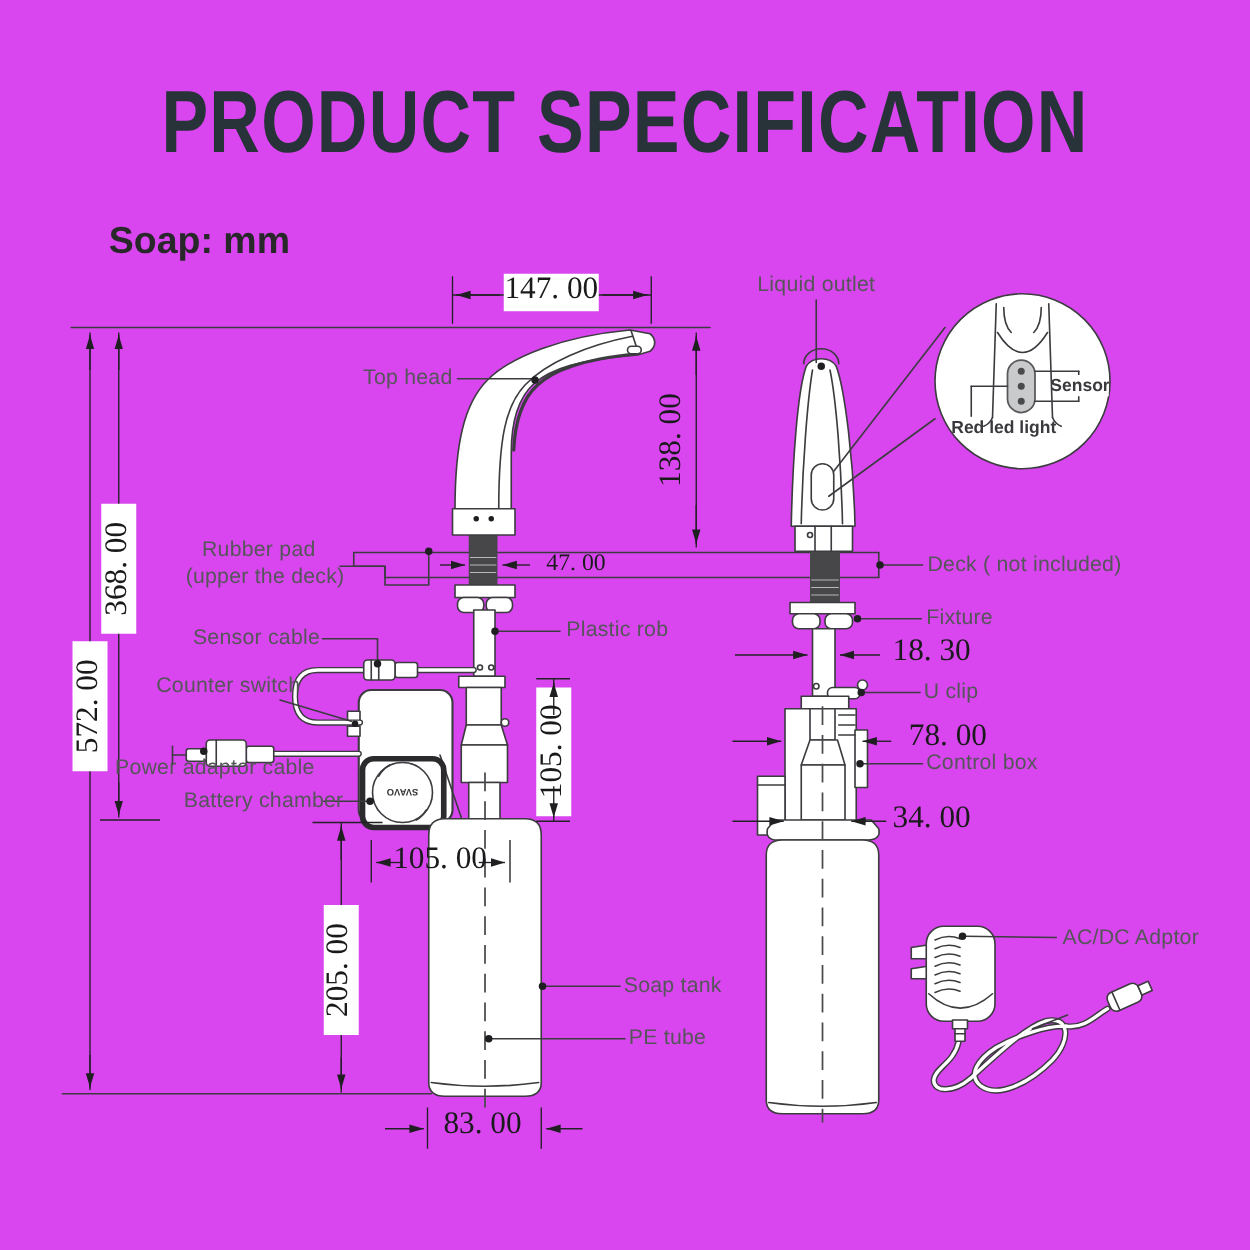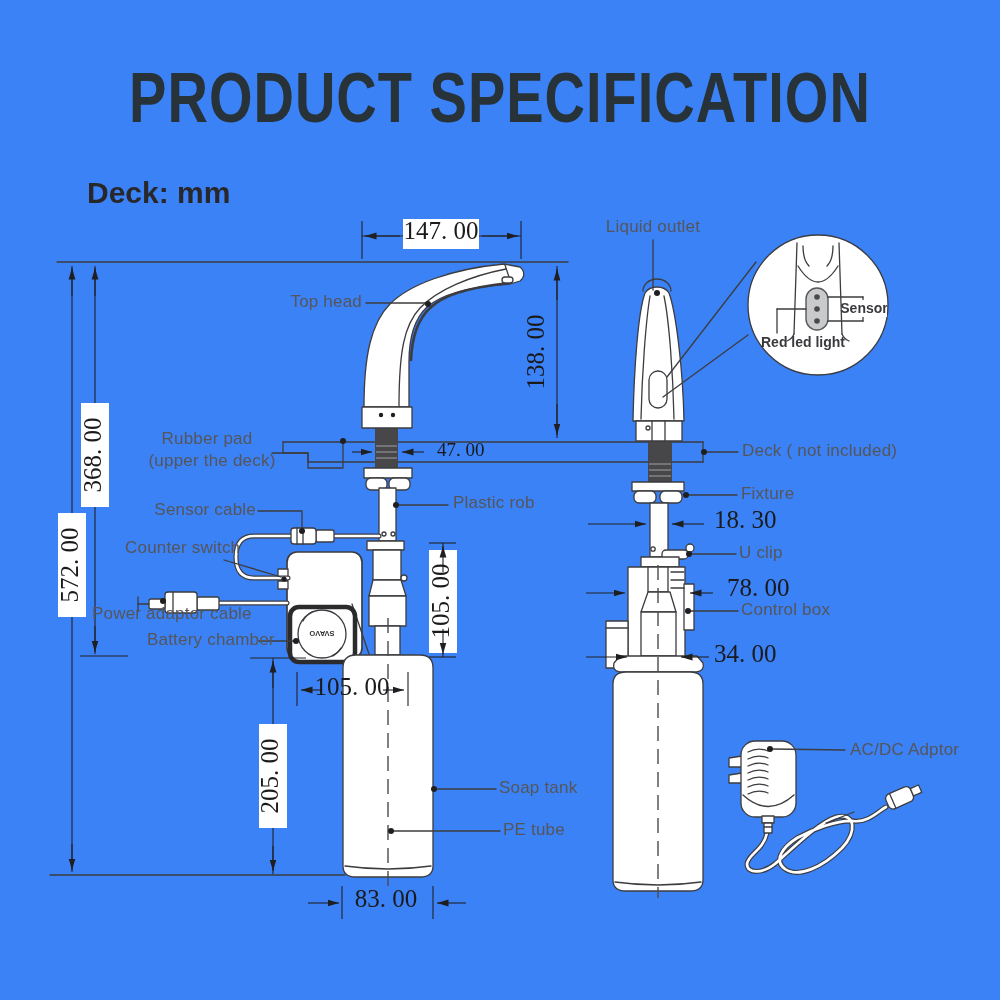--- a/index.html
+++ b/index.html
@@ -1,16 +1,16 @@
 <!DOCTYPE html>
 <html><head>
 <meta charset="utf-8">
 <style>
   html,body{margin:0;padding:0;background:#fff;}
-  .stage{position:relative;width:1000px;height:1000px;background:#3b82f6;overflow:hidden;
+  .stage{position:relative;width:1000px;height:1000px;background:#d946ef;overflow:hidden;
          font-family:"Liberation Sans",sans-serif;}
   .title{position:absolute;left:0;right:0;top:56px;text-align:center;
          font-size:56px;font-weight:bold;color:#273239;letter-spacing:1px;
          transform:scaleY(1.26);transform-origin:50% 0;}
   .unit{position:absolute;left:87px;top:176px;font-size:30px;font-weight:bold;color:#28282a;}
   svg{position:absolute;left:0;top:0;}
   .ln{fill:none;stroke:#3c3c40;stroke-width:1.3;stroke-linecap:round;stroke-linejoin:round;}
   .ln2{fill:none;stroke:#3c3c40;stroke-width:2.6;stroke-linecap:round;}
   .fw{fill:#fff;stroke:#3c3c40;stroke-width:1.3;stroke-linejoin:round;}
   .fwk{fill:#fff;stroke:#3c3c40;stroke-width:1.7;stroke-linejoin:round;}
@@ -28,21 +28,21 @@
   .tube1{stroke:#3c3c40;stroke-width:5;fill:none;stroke-linecap:round;}
   .tube2{stroke:#fff;stroke-width:2.7;fill:none;stroke-linecap:round;}
   text{dominant-baseline:middle;}
 </style>
 </head>
 <body>
 
 <div class="stage">
 
   <div class="title">PRODUCT SPECIFICATION</div>
-  <div class="unit">Deck: mm</div>
+  <div class="unit">Soap: mm</div>
 
   <svg width="1000" height="1000" viewBox="0 0 1000 1000">
     <defs>
       <marker id="ah" markerWidth="13" markerHeight="9" refX="11.5" refY="4" orient="auto" markerUnits="userSpaceOnUse">
         <path d="M0,0.6 L11.5,4 L0,7.4 Z" fill="#1f1f22"></path>
       </marker>
     </defs>
 
     <g>
       <line class="ln" x1="57" y1="262" x2="568" y2="262"></line>

